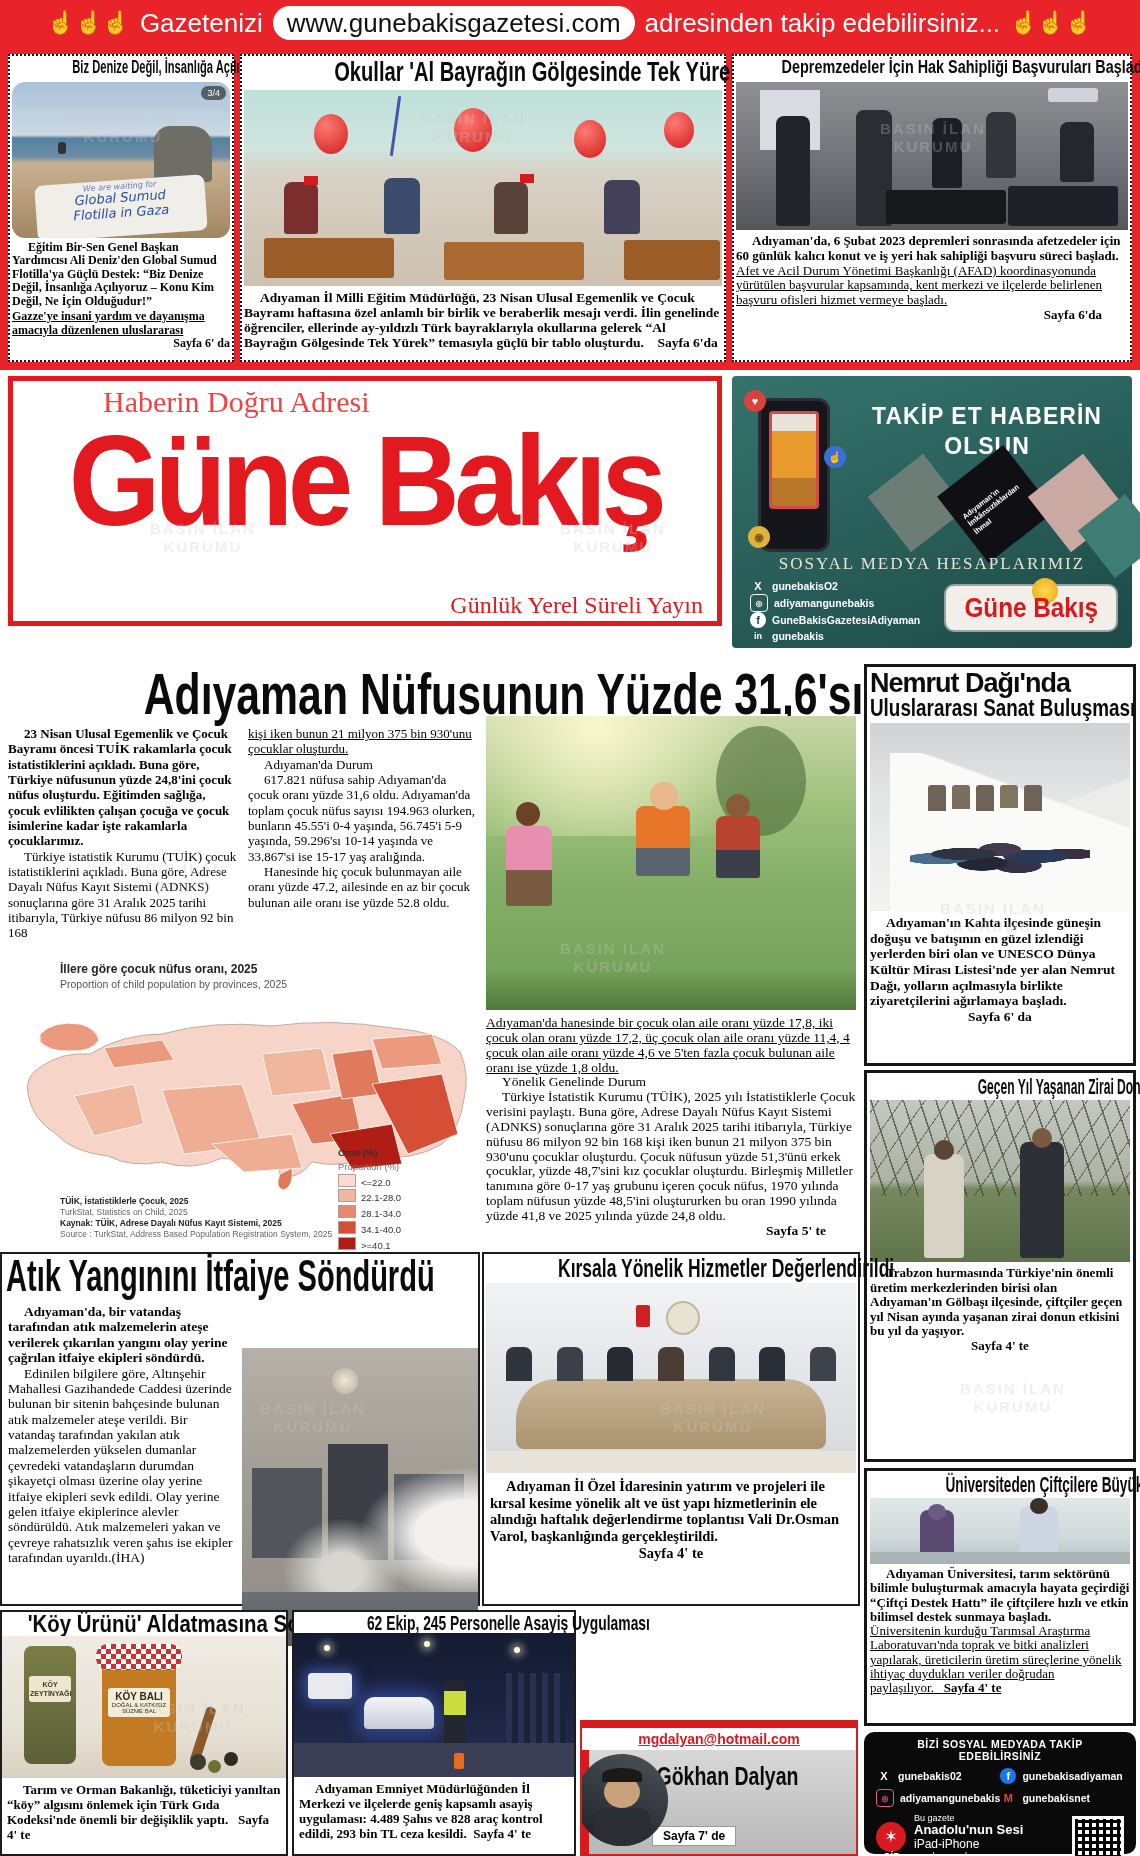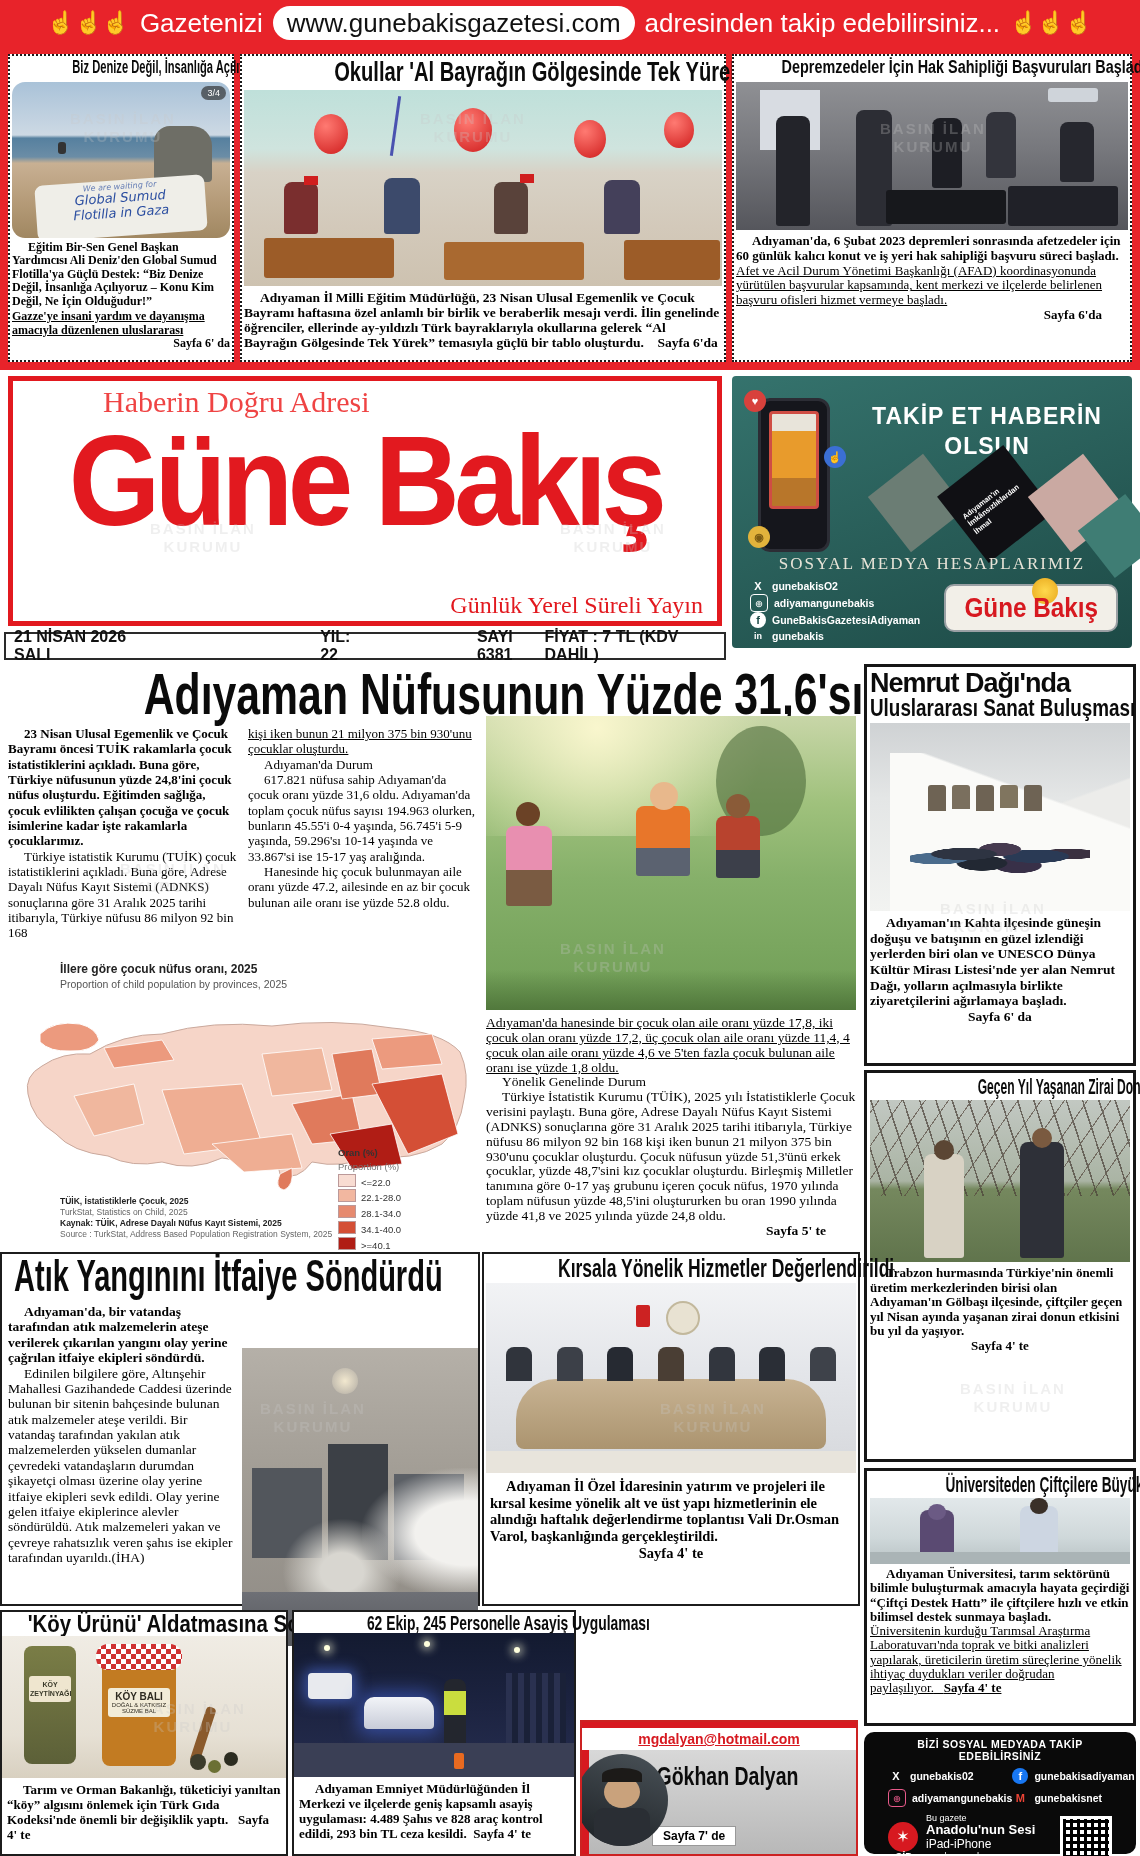--- a/index.html
+++ b/index.html
@@ -163,26 +163,20 @@
           <span class="fi" style="color:#fff;font-size:9px;">in</span>
           <span>gunebakis</span>
         </div>
     </div>
     <div class="abs" style="right:14px;top:208px;width:170px;height:44px;background:#f2efe8;border:2px solid #9aa0a4;border-radius:10px;text-align:center;">
       <div class="abs" style="left:86px;top:-8px;width:26px;height:26px;border-radius:50%;background:radial-gradient(#ffd84d,#e8a71c);"></div>
       <span class="hl" style="font-size:27px;color:#d71920;position:relative;line-height:44px;"><span class="sq" style="transform:scaleX(.9);">Güne Bakış</span></span>
     </div>
   </div>
 
-  <div class="abs" style="left:4px;top:632px;width:722px;height:28px;border:2px solid #2a2a2a;box-sizing:border-box;background:#fff;display:flex;align-items:center;font-family:'Liberation Sans',sans-serif;font-weight:700;font-size:16px;color:#111;">
-    <span style="margin-left:8px;">21 NİSAN  2026 SALI</span>
-    <span style="margin-left:170px;">YIL: 22</span>
-    <span style="margin-left:110px;">SAYI 6381</span>
-    <span style="margin-left:auto;margin-right:8px;">FİYAT : 7 TL (KDV DAHİL)</span>
-  </div>
 
   <div class="abs hl ctr" style="left:0;top:666px;width:858px;">
     <span class="sq" style="font-size:57px;transform:scaleX(.75);">Adıyaman Nüfusunun Yüzde 31,6'sı Çocuk</span>
   </div>
 
   <div class="abs serif" style="left:8px;top:726px;width:230px;font-size:13px;line-height:1.18;">
     <p class="b">23 Nisan Ulusal Egemenlik ve Çocuk Bayramı öncesi TUİK rakamlarla çocuk istatistiklerini açıkladı. Buna göre, Türkiye nüfusunun yüzde 24,8'ini çocuk nüfus oluşturdu. Eğitimden sağlığa, çocuk evlilikten çalışan çocuğa ve çocuk isimlerine kadar işte rakamlarla çocuklarımız.</p>
     <p>Türkiye istatistik Kurumu (TUİK) çocuk istatistiklerini açıkladı. Buna göre, Adrese Dayalı Nüfus Kayıt Sistemi (ADNKS) sonuçlarına göre 31 Aralık 2025 tarihi itibarıyla, Türkiye nüfusu 86 milyon 92 bin 168</p>
   </div>
 
@@ -308,21 +302,21 @@
       <div class="abs" style="left:160px;top:0;width:18px;height:16px;border-radius:50%;background:#3a3028;"></div>
       <div class="abs" style="left:0;bottom:0;width:266px;height:12px;background:#aab4b6;"></div>
     </div>
     <div class="serif" style="font-size:13px;line-height:1.1;margin-top:3px;">
       <p class="b">Adıyaman Üniversitesi, tarım sektörünü bilimle buluşturmak amacıyla hayata geçirdiği “Çiftçi Destek Hattı” ile çiftçilere hızlı ve etkin bilimsel destek sunmaya başladı.</p>
       <p class="np"><span>Üniversitenin kurduğu Tarımsal Araştırma Laboratuvarı'nda toprak ve bitki analizleri yapılarak, üreticilerin üretim süreçlerine yönelik ihtiyaç duydukları veriler doğrudan paylaşılıyor.</span>&nbsp;&nbsp;&nbsp;<span class="pageref">Sayfa 4' te</span></p>
     </div>
   </div>
 
   <div class="abs" style="left:0px;top:1252px;width:480px;height:354px;border:2px solid #1c1c1c;box-sizing:border-box;background:#fff;">
-    <div class="hl" style="padding-left:12px;">
+    <div class="hl" style="padding-left:4px;">
       <span class="sqL" style="font-size:44px;transform:scaleX(.66);">Atık Yangınını İtfaiye Söndürdü</span>
     </div>
     <div class="abs serif" style="left:6px;top:50px;width:228px;font-size:13.5px;line-height:1.14;">
       <p class="b">Adıyaman'da, bir vatandaş tarafından atık malzemelerin ateşe verilerek çıkarılan yangını olay yerine çağrılan itfaiye ekipleri söndürdü.</p>
       <p>Edinilen bilgilere göre, Altınşehir Mahallesi Gazihandede Caddesi üzerinde bulunan bir sitenin bahçesinde bulunan atık malzemeler ateşe verildi. Bir vatandaş tarafından yakılan atık malzemelerden yükselen dumanlar çevredeki vatandaşların durumdan şikayetçi olması üzerine olay yerine itfaiye ekipleri sevk edildi. Olay yerine gelen itfaiye ekiplerince alevler söndürüldü. Atık malzemeleri yakan ve çevreye rahatsızlık veren şahıs ise ekipler tarafından uyarıldı.(İHA)</p>
     </div>
     <div class="abs photo" style="left:240px;top:50px;width:236px;height:298px;background:linear-gradient(180deg,#b5b0a8 0%,#a39e96 40%,#8e8a84 100%);">
       <div class="abs" style="left:90px;top:20px;width:26px;height:26px;border-radius:50%;background:radial-gradient(#f2e8cf,rgba(240,230,200,0));"></div>
       <div class="abs" style="left:10px;top:120px;width:70px;height:90px;background:#52565c;"></div>
       <div class="abs" style="left:86px;top:96px;width:60px;height:116px;background:#3c4046;"></div>
@@ -419,21 +413,21 @@
       </div>
       <div class="abs" style="left:70px;bottom:8px;background:#fff;border:1px solid #999;font-family:'Liberation Sans',sans-serif;font-weight:700;font-size:12px;padding:2px 10px;">Sayfa 7' de</div>
       <div class="abs photo" style="right:6px;top:4px;width:92px;height:92px;border-radius:50%;background:linear-gradient(200deg,#4a5258,#1c2024);">
         <div class="abs" style="left:28px;top:22px;width:36px;height:32px;border-radius:50%;background:#c9a27c;"></div>
         <div class="abs" style="left:26px;top:14px;width:40px;height:14px;border-radius:50% 50% 0 0;background:#1c1a18;"></div>
         <div class="abs" style="left:18px;top:54px;width:56px;height:38px;background:#2a2e34;border-radius:10px 10px 0 0;"></div>
       </div>
     </div>
   </div>
 
-  <div class="abs" style="left:864px;top:1732px;width:272px;height:122px;background:#0a0a0a;border-radius:10px;padding:6px 24px;box-sizing:border-box;">
+  <div class="abs" style="left:864px;top:1732px;width:272px;height:122px;background:#0a0a0a;border-radius:10px;padding:6px 12px;box-sizing:border-box;">
     <div style="color:#fff;font-family:'Liberation Sans',sans-serif;font-weight:700;font-size:10.5px;text-align:center;letter-spacing:.5px;">BİZİ SOSYAL MEDYADA TAKİP EDEBİLİRSİNİZ</div>
     <div style="display:grid;grid-template-columns:1fr 1fr;row-gap:5px;margin-top:6px;">
       <div class="handle">
           <span class="fi" style="color:#fff;">X</span>
           <span>gunebakis02</span>
         </div>
       <div class="handle">
           <span class="fi" style="background:#1877f2;color:#fff;">f</span>
           <span>gunebakisadiyaman</span>
         </div>

